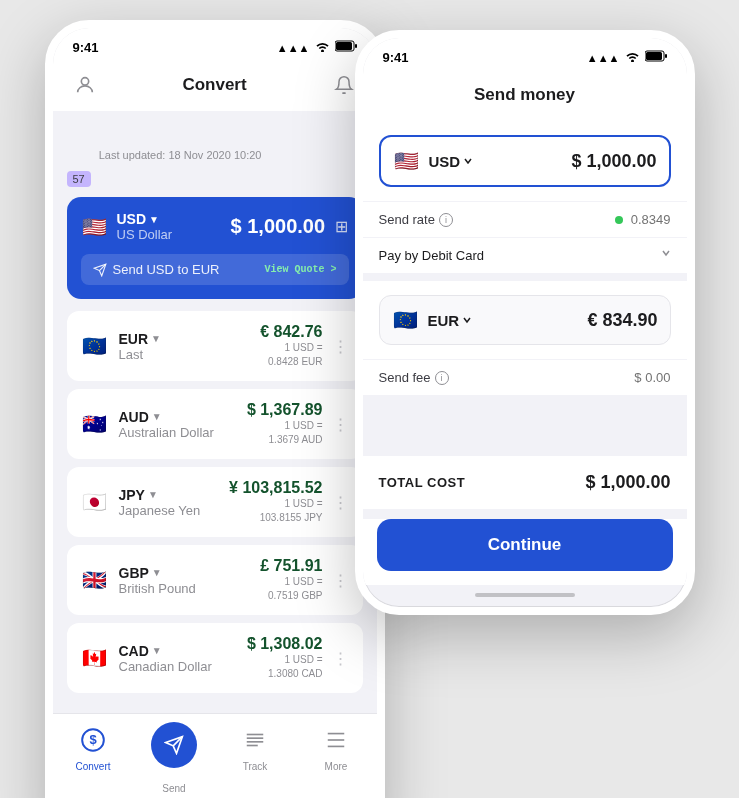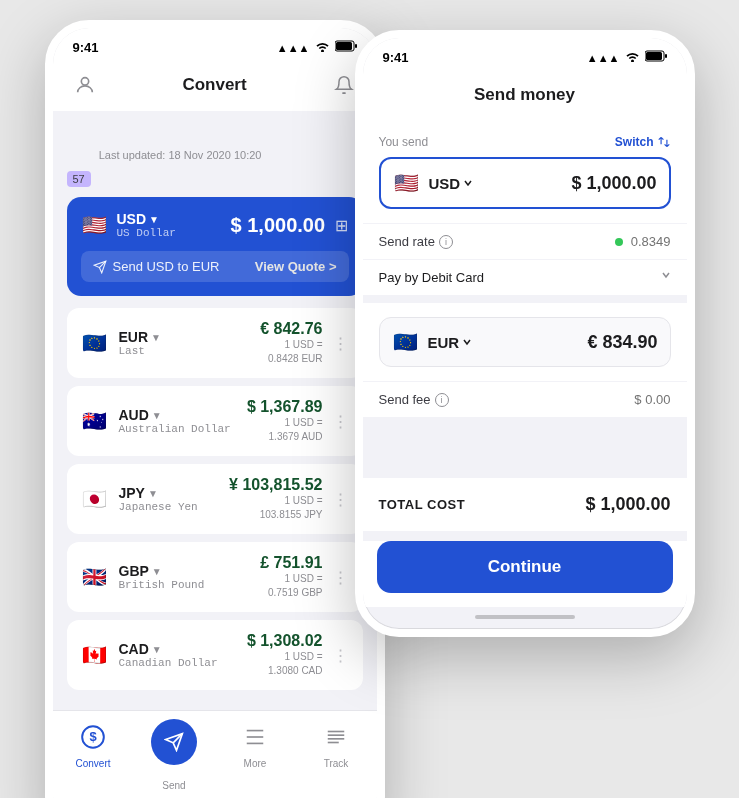--- a/index.html
+++ b/index.html
@@ -135,23 +135,22 @@
     .currency-code {
       font-size: 14px;
       font-weight: 700;
       color: #fff;
       display: flex;
       align-items: center;
       gap: 3px;
     }
     .currency-code.dark { color: #1c1c1e; }
     .currency-name {
-      font-size: 11px;
+      font-size: 13px;
       color: rgba(255,255,255,0.7);
-      font-family: Liberation Mono, monospace;
     }
     .currency-name.dark { color: #8e8e93; }
     .amount {
       font-size: 20px;
       font-weight: 700;
       color: #fff;
     }
     .calc-icon {
       color: rgba(255,255,255,0.8);
       font-size: 16px;
@@ -165,23 +164,24 @@
       align-items: center;
     }
     .send-btn-text {
       color: rgba(255,255,255,0.9);
       font-size: 13px;
       display: flex;
       align-items: center;
       gap: 6px;
     }
     .view-quote {
-      color: #e5e5e5;
-      font-size: 13px;
+      color: #86efac;
+      font-size: 10px;
       font-weight: 600;
+      font-family: Liberation Mono, monospace;
     }
     .currency-row {
       background: #fff;
       border-radius: 12px;
       padding: 12px 14px;
       margin-bottom: 8px;
       display: flex;
       justify-content: space-between;
       align-items: center;
     }
@@ -570,37 +570,37 @@
           <svg width="20" height="20" viewBox="0 0 24 24" fill="none" stroke="#fff" stroke-width="2">
             <line x1="22" y1="2" x2="11" y2="13"></line>
             <polygon points="22 2 15 22 11 13 2 9 22 2"></polygon>
           </svg>
         </div>
         <span class="tab-label" style="margin-top:12px;">Send</span>
       </div>
       <div class="tab-item">
         <div class="tab-icon">
           <svg width="22" height="22" viewBox="0 0 24 24" fill="none" stroke="#8e8e93" stroke-width="1.8">
-            <line x1="3" y1="5" x2="21" y2="5"></line>
-            <line x1="3" y1="12" x2="21" y2="12"></line>
-            <line x1="3" y1="19" x2="21" y2="19"></line>
-          </svg>
-        </div>
-        <span class="tab-label">More</span>
-      </div>
-      <div class="tab-item">
-        <div class="tab-icon">
-          <svg width="22" height="22" viewBox="0 0 24 24" fill="none" stroke="#8e8e93" stroke-width="1.8">
             <line x1="3" y1="6" x2="21" y2="6"></line>
             <line x1="3" y1="10" x2="21" y2="10"></line>
             <line x1="3" y1="14" x2="21" y2="14"></line>
             <line x1="3" y1="18" x2="15" y2="18"></line>
           </svg>
         </div>
         <span class="tab-label">Track</span>
+      </div>
+      <div class="tab-item">
+        <div class="tab-icon">
+          <svg width="22" height="22" viewBox="0 0 24 24" fill="none" stroke="#8e8e93" stroke-width="1.8">
+            <line x1="3" y1="5" x2="21" y2="5"></line>
+            <line x1="3" y1="12" x2="21" y2="12"></line>
+            <line x1="3" y1="19" x2="21" y2="19"></line>
+          </svg>
+        </div>
+        <span class="tab-label">More</span>
       </div>
     </div>
     <div class="home-indicator"></div>
   </div>
 
   <div class="phone phone-2">
 
     <div class="status-bar">
       <span class="status-time">9:41</span>
       <div class="status-icons">
@@ -626,30 +626,20 @@
             <polyline points="10,2 2,10 10,18"></polyline>
           </svg>
       </div>
       <span class="nav-title">Send money</span>
       <div class="nav-icon" style="visibility:hidden;"></div>
     </div>
 
     <div style="background:#f2f2f7;padding-bottom:0;">
 
       <div class="p2-section">
-        <div class="p2-label">
-          <span>You send</span>
-          <span class="switch-btn">
-            <span>Switch</span>
-            <svg width="14" height="14" viewBox="0 0 24 24" fill="none" stroke="#2251d3" stroke-width="2">
-                <path d="M7 16V4m0 0L3 8m4-4l4 4"></path>
-                <path d="M17 8v12m0 0l4-4m-4 4l-4-4"></path>
-              </svg>
-          </span>
-        </div>
         <div class="p2-currency-row">
           <div class="p2-currency-left">
             <div class="flag">🇺🇸</div>
             <span class="p2-code">
               <span>USD</span>
               <svg width="10" height="10" viewBox="0 0 10 10">
                   <path d="M2 3l3 4 3-4" fill="none" stroke="#1c1c1e" stroke-width="1.5"></path>
                 </svg>
             </span>
           </div>

